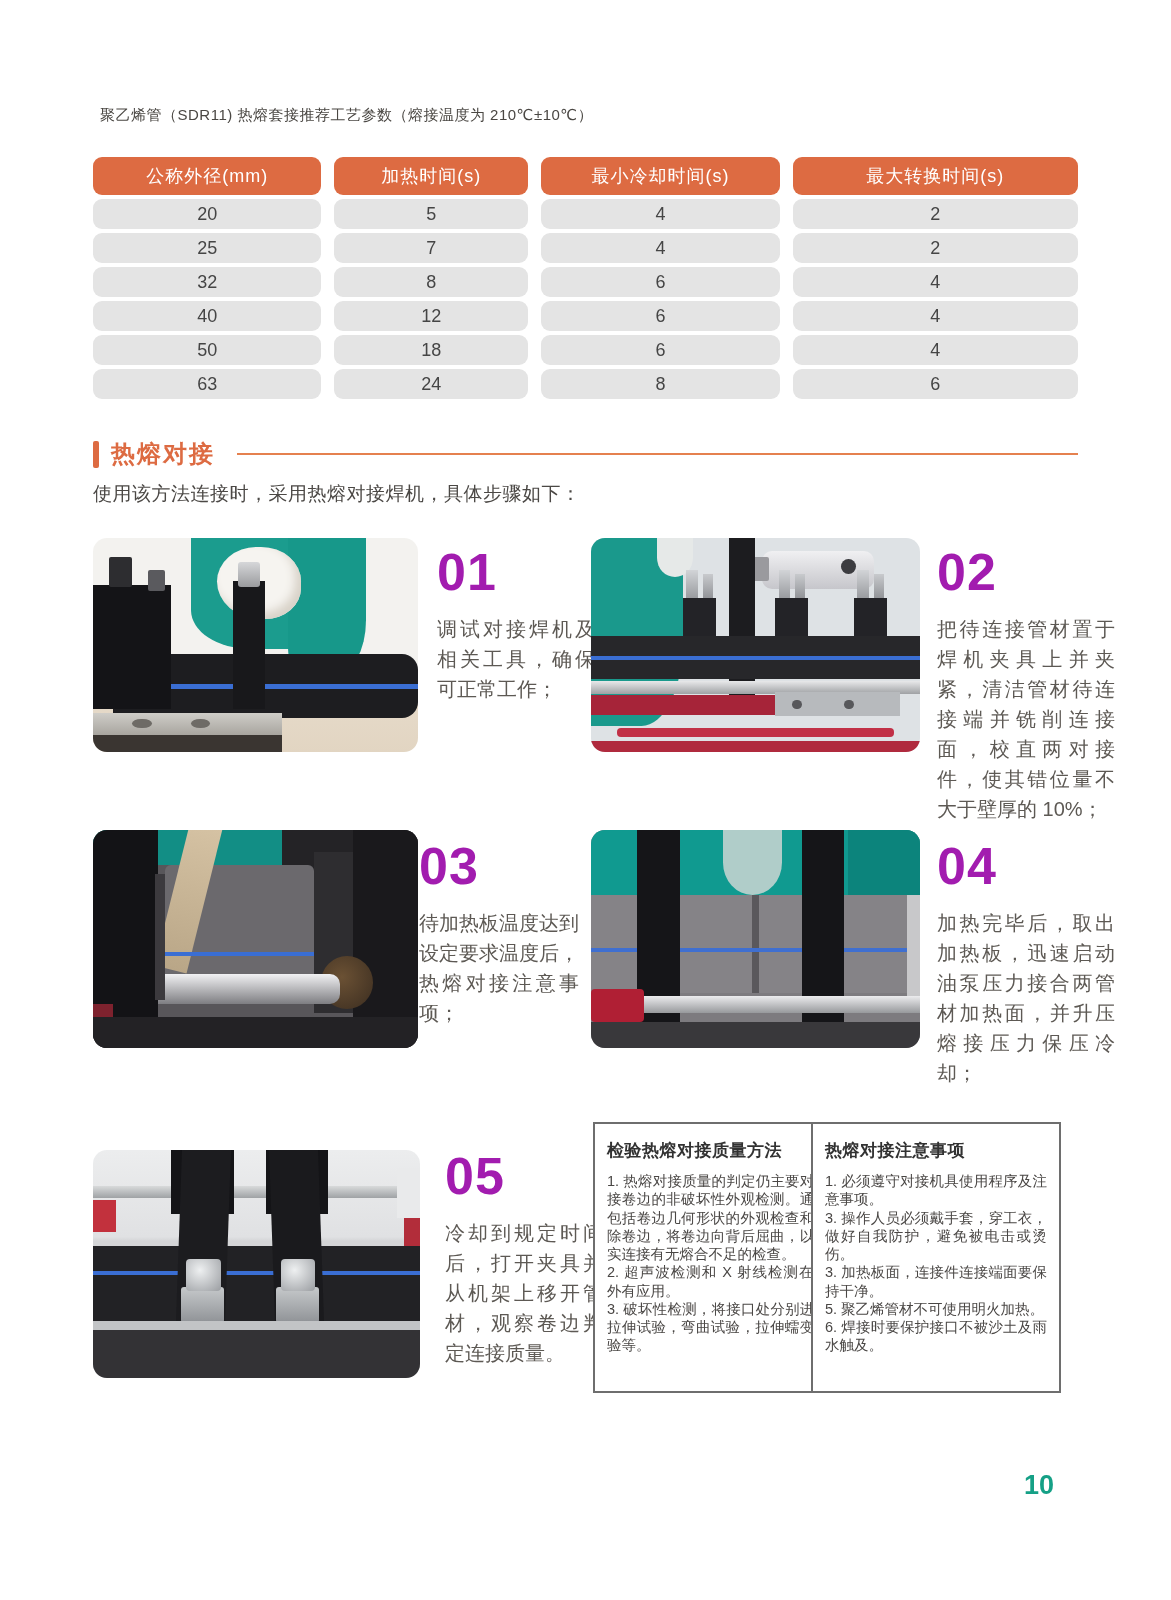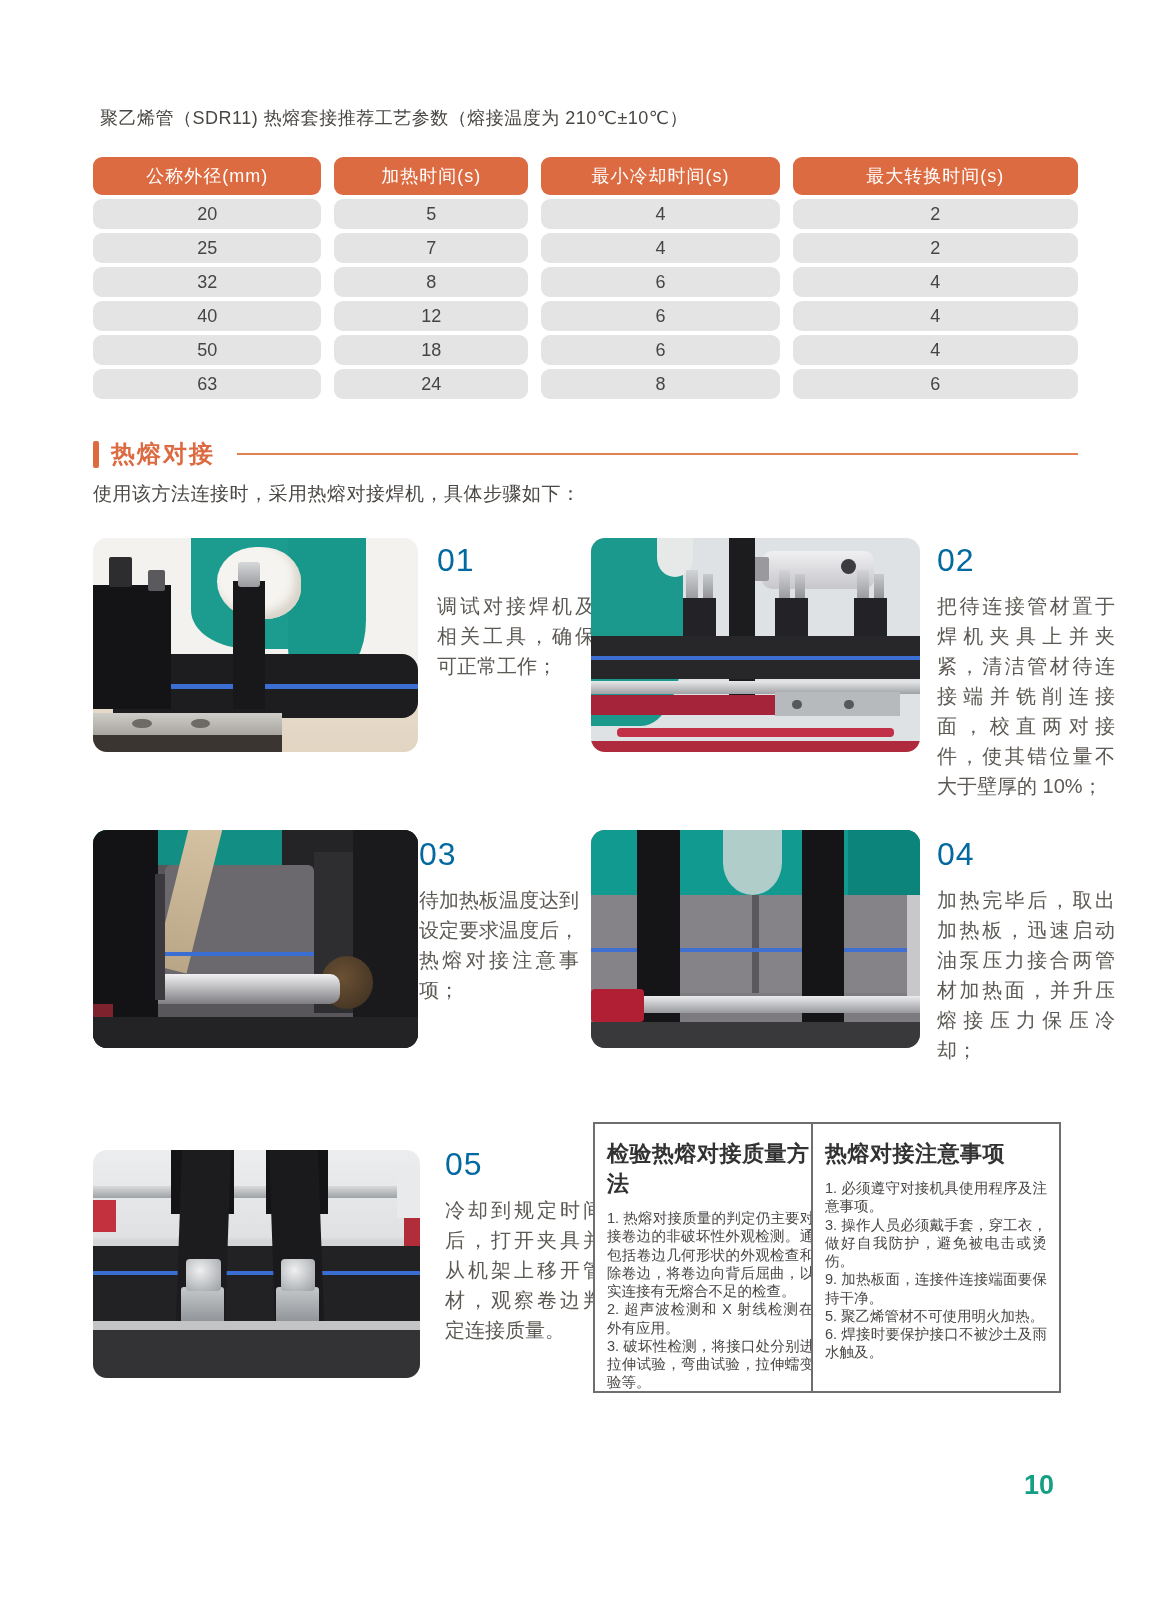--- a/index.html
+++ b/index.html
@@ -8,50 +8,50 @@
     --table-cell-gray:#E4E4E4;
     --page-number-teal:#15A086;
     --photo-teal:#1B9C8E;
     --pipe-blue:#3A6ED3;
   }
   *{box-sizing:border-box;margin:0;padding:0;}
   html,body{background:#ffffff;}
   body{font-family:"Liberation Sans","DejaVu Sans",sans-serif;}
   .page{position:relative;width:1171px;height:1600px;margin:0 auto;background:#ffffff;overflow:hidden;}
 
-  .doc-title{position:absolute;left:100px;top:106px;font-size:18px;color:#4a4743;letter-spacing:.5px;}
+  .doc-title{position:absolute;left:100px;top:106px;font-size:15px;color:#4a4743;letter-spacing:.5px;}
 
   
   .param-table{position:absolute;left:93px;top:157px;width:985px;display:grid;
     grid-template-columns:232fr 197fr 242fr 290fr;
     grid-template-rows:38px repeat(6,30px);
     column-gap:13px;row-gap:4px;}
   .th{background:var(--accent-orange);color:#fff;border-radius:9px;display:flex;align-items:center;justify-content:center;font-size:18px;letter-spacing:1px;}
   .td{background:var(--table-cell-gray);color:#454545;border-radius:9px;display:flex;align-items:center;justify-content:center;font-size:18px;}
 
   
   .section-header{position:absolute;left:93px;top:438px;width:985px;display:flex;align-items:center;}
   .accent-bar{width:6px;height:27px;background:var(--accent-orange);border-radius:2px;flex:0 0 auto;}
   .section-title{margin-left:12px;font-size:24px;font-weight:bold;color:var(--accent-orange);letter-spacing:2px;}
   .section-line{flex:1;height:2px;background:var(--accent-line);margin-left:22px;}
 
   .intro-text{position:absolute;left:93px;top:481px;font-size:19px;color:#4b4845;letter-spacing:.5px;}
 
   
   .step-text{position:absolute;}
-  .step-number{font-size:32px;font-weight:400;color:#0369a1;letter-spacing:1px;margin-bottom:12px;}
+  .step-number{font-size:52px;font-weight:700;color:#a21caf;letter-spacing:1px;margin-bottom:12px;}
   .step-desc{font-size:20px;line-height:1.5;color:#5d5954;text-align:justify;}
 
   
   .photo{position:absolute;border-radius:14px;overflow:hidden;}
   .photo > div{position:absolute;}
 
   
   .note-box{position:absolute;width:250px;height:271px;border:2px solid #6e6e6e;background:#fff;padding:15px 12px 10px 12px;overflow:hidden;}
-  .note-box-title{font-size:22px;font-weight:bold;color:#323232;margin-bottom:10px;letter-spacing:.5px;}
+  .note-box-title{font-size:17px;font-weight:bold;color:#323232;margin-bottom:10px;letter-spacing:.5px;}
   .note-box p{font-size:14.5px;line-height:1.26;color:#4a4745;text-align:justify;}
 
   .page-number{position:absolute;left:1004px;top:1470px;width:70px;text-align:center;font-size:27px;font-weight:bold;color:var(--page-number-teal);}
 </style>
 </head>
 <body>
 
 <div class="page">
 
   <div class="doc-title">聚乙烯管（SDR11) 热熔套接推荐工艺参数（熔接温度为 210℃±10℃）</div>
@@ -224,20 +224,20 @@
     <div class="note-box-title">检验热熔对接质量方法</div>
     <p>1. 热熔对接质量的判定仍主要对焊接卷边的非破坏性外观检测。通常包括卷边几何形状的外观检查和割除卷边，将卷边向背后屈曲，以证实连接有无熔合不足的检查。</p>
     <p>2. 超声波检测和 X 射线检测在国外有应用。</p>
     <p>3. 破坏性检测，将接口处分别进行拉伸试验，弯曲试验，拉伸蠕变试验等。</p>
   </div>
 
   <div class="note-box" style="left:811px;top:1122px;">
     <div class="note-box-title">热熔对接注意事项</div>
     <p>1. 必须遵守对接机具使用程序及注意事项。</p>
     <p>3. 操作人员必须戴手套，穿工衣，做好自我防护，避免被电击或烫伤。</p>
-    <p>9. 加热板面，连接件连接端面要保持干净。</p>
+    <p>3. 加热板面，连接件连接端面要保持干净。</p>
     <p>5. 聚乙烯管材不可使用明火加热。</p>
     <p>6. 焊接时要保护接口不被沙土及雨水触及。</p>
   </div>
 
   <div class="page-number">10</div>
 
 </div>
 
 </body></html>

